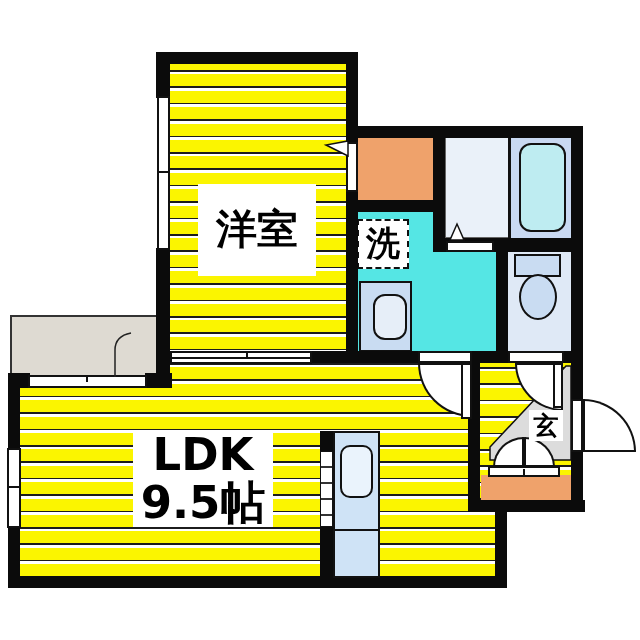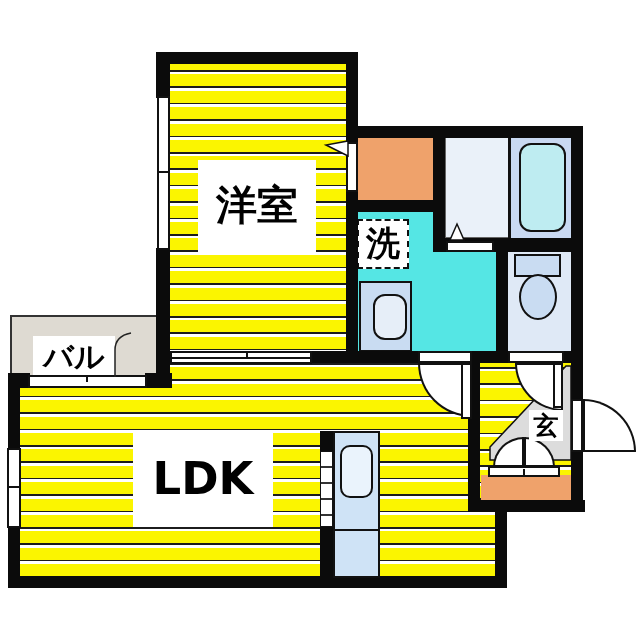--- a/index.html
+++ b/index.html
@@ -30,23 +30,20 @@
 </head>
 <body>
 
 <div id="stage">
 
   <div class="abs striped" style="left:164px;top:58px;width:192px;height:296px;"></div>
   <div class="abs striped" style="left:16px;top:351px;width:488px;height:232px;"></div>
   <div class="abs striped" style="left:474px;top:355px;width:104px;height:150px;"></div>
 
   <div class="abs" style="left:10px;top:315px;width:153px;height:66px;background:#DEDAD2;border:2px solid #333;"></div>
-  <div class="abs small-label" style="left:33px;top:336px;width:82px;height:42px;font-size:30px;">
-    <span>バル</span>
-  </div>
 
   <div class="abs" style="left:358px;top:138px;width:75px;height:62px;background:#EFA26B;"></div>
 
   <div class="abs" style="left:358px;top:212px;width:75px;height:139px;background:#55E6E4;"></div>
   <div class="abs" style="left:433px;top:250px;width:63px;height:101px;background:#55E6E4;"></div>
 
   <div class="abs" style="left:445px;top:137px;width:66px;height:101px;background:#EAF1F9;border:1px solid #666;"></div>
   <div class="abs" style="left:510px;top:137px;width:61px;height:101px;background:#C9D9F2;"></div>
   <div class="abs" style="left:508px;top:137px;width:3px;height:101px;background:#111;"></div>
   <div class="abs" style="left:519px;top:143px;width:47px;height:89px;background:#BEECF1;border:2px solid #111;border-radius:12px;"></div>
@@ -127,20 +124,21 @@
     <span>玄</span>
   </div>
 
   <div class="abs wall" style="left:320px;top:431px;width:14px;height:20px;"></div>
   <div class="abs" style="left:320px;top:451px;width:13px;height:76px;background:repeating-linear-gradient(180deg,#fff 0 14.5px,#333 14.5px 16px);border:1.5px solid #111;"></div>
   <div class="abs wall" style="left:320px;top:527px;width:14px;height:51px;"></div>
   <div class="abs" style="left:333px;top:431px;width:47px;height:147px;background:#CFE3F6;border:2px solid #111;"></div>
   <div class="abs" style="left:340px;top:445px;width:33px;height:53px;background:#EAF3FC;border:2px solid #111;border-radius:10px;"></div>
   <div class="abs" style="left:334px;top:529px;width:45px;height:2px;background:#111;"></div>
 
-  <div class="abs roomlabel" style="left:198px;top:160px;width:118px;height:92px;font-size:41px;">
+  <div class="abs roomlabel" style="left:198px;top:184px;width:118px;height:92px;font-size:41px;">
     <span>洋室</span>
   </div>
   <div class="abs roomlabel" style="left:133px;top:431px;width:140px;height:96px;font-size:45px;">
     <span>LDK</span>
+    <span>9.5帖</span>
   </div>
 
 </div>
 
 </body></html>

